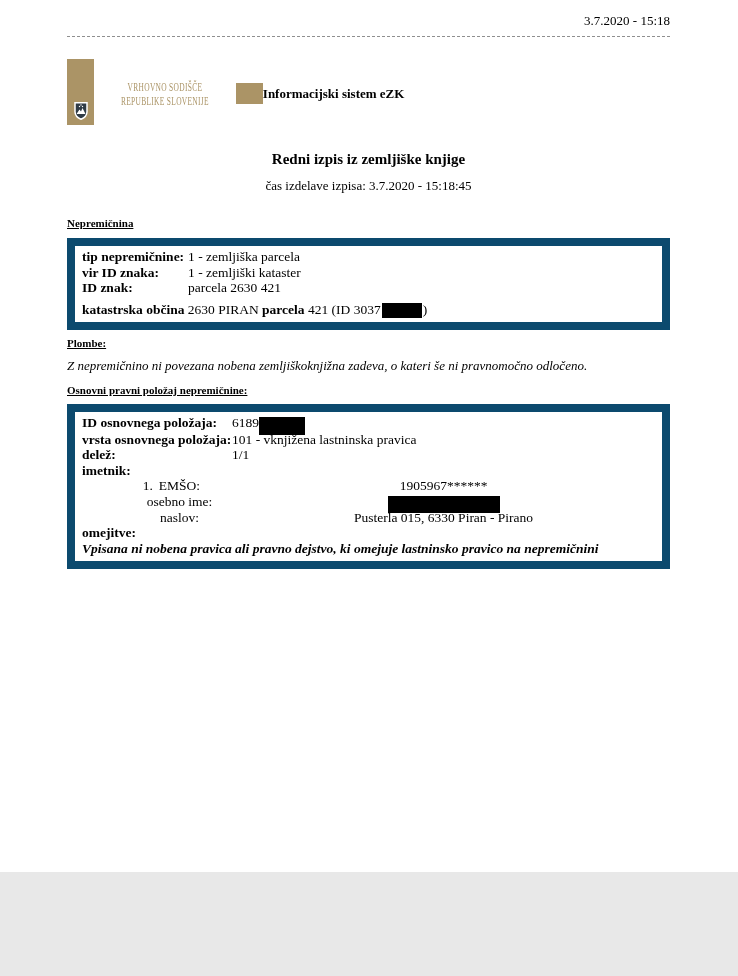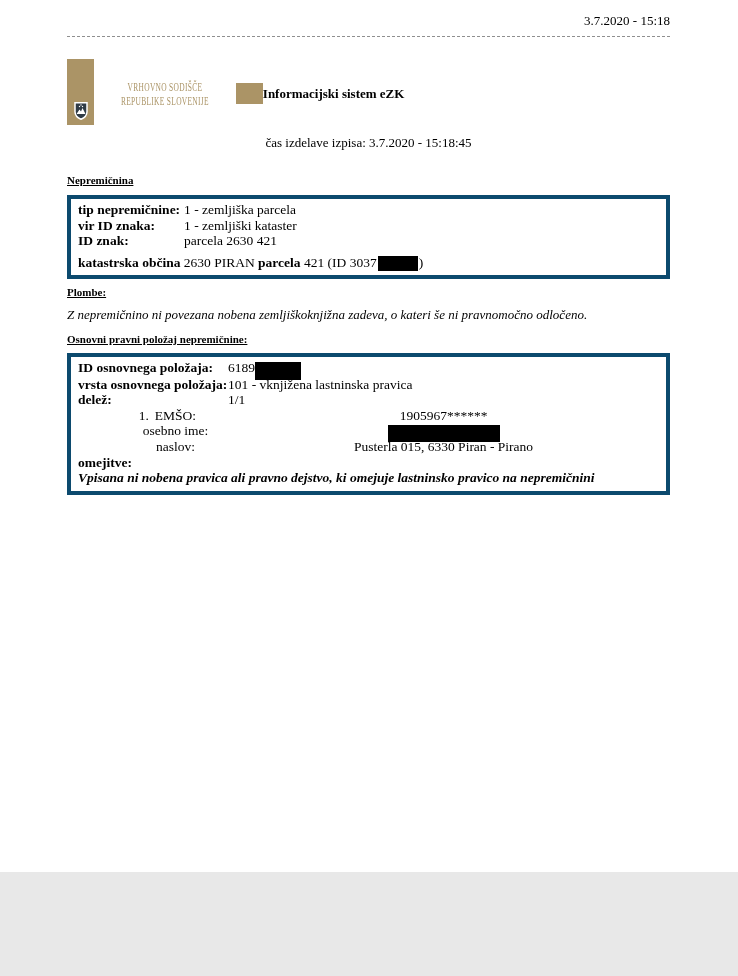--- a/index.html
+++ b/index.html
@@ -28,21 +28,21 @@
   .doc-title { margin-top:26px; text-align:center; font-size:15px; font-weight:bold; }
   .doc-subtitle { margin-top:10px; text-align:center; font-size:13px; }
 
   .section-heading { font-size:11px; font-weight:bold; text-decoration:underline; }
   .h-nepremicnina { margin-top:23px; }
   .h-plombe { margin-top:7px; }
   .h-osnovni { margin-top:10px; }
   .note-italic { margin-top:9px; font-style:italic; font-size:13px; }
 
   
-  .data-box { margin-top:9px; border:4px solid #0c4a6e; padding:3px 7px 5px 7px;
+  .data-box { margin-top:9px; border:8px solid #0c4a6e; padding:3px 7px 5px 7px;
               font-size:13.5px; line-height:15.5px; }
   .kv-row { display:grid; }
   .box1 .kv-row { grid-template-columns:106px 1fr; }
   .box2 .kv-row { grid-template-columns:150px 1fr; }
   .kv-label { font-weight:bold; }
   .gap-row { height:6px; }
 
   .inline-line { margin-top:0; }
   .b { font-weight:bold; }
 
@@ -82,20 +82,21 @@
         </span>
       </div>
       <div class="logo-org" style="color: rgb(171, 148, 102);">
         <div>VRHOVNO SODIŠČE</div>
         <div>REPUBLIKE SLOVENIJE</div>
       </div>
       <div class="logo-bar-bottom" style="background-color: rgb(171, 148, 102);"></div>
       <div class="logo-system">Informacijski sistem eZK</div>
     </div>
 
+    <div class="doc-title">Redni izpis iz zemljiške knjige</div>
     <div class="doc-subtitle">čas izdelave izpisa: 3.7.2020 - 15:18:45</div>
 
     <div class="section-heading h-nepremicnina">Nepremičnina</div>
 
     <div class="data-box box1">
       <div class="kv-row">
         <span class="kv-label">tip nepremičnine:</span>
         <span class="kv-value">1 - zemljiška parcela</span>
       </div>
       <div class="kv-row">
@@ -123,20 +124,23 @@
         <span class="kv-value"><span>6189</span><span class="redacted redact-id"></span></span>
       </div>
       <div class="kv-row">
         <span class="kv-label">vrsta osnovnega položaja:</span>
         <span class="kv-value">101 - vknjižena lastninska pravica</span>
       </div>
       <div class="kv-row">
         <span class="kv-label">delež:</span>
         <span class="kv-value">1/1</span>
       </div>
+      <div class="kv-row">
+        <span class="kv-label">imetnik:</span>
+      </div>
       <div class="holder-num-row">
         <span class="holder-label"><span class="num">1.</span><span>EMŠO:</span></span>
         <span>1905967******</span>
       </div>
       <div class="holder-num-row">
         <span class="holder-sublabel">osebno ime:</span>
         <span><span class="redacted redact-name"></span></span>
       </div>
       <div class="holder-num-row">
         <span class="holder-sublabel">naslov:</span>

